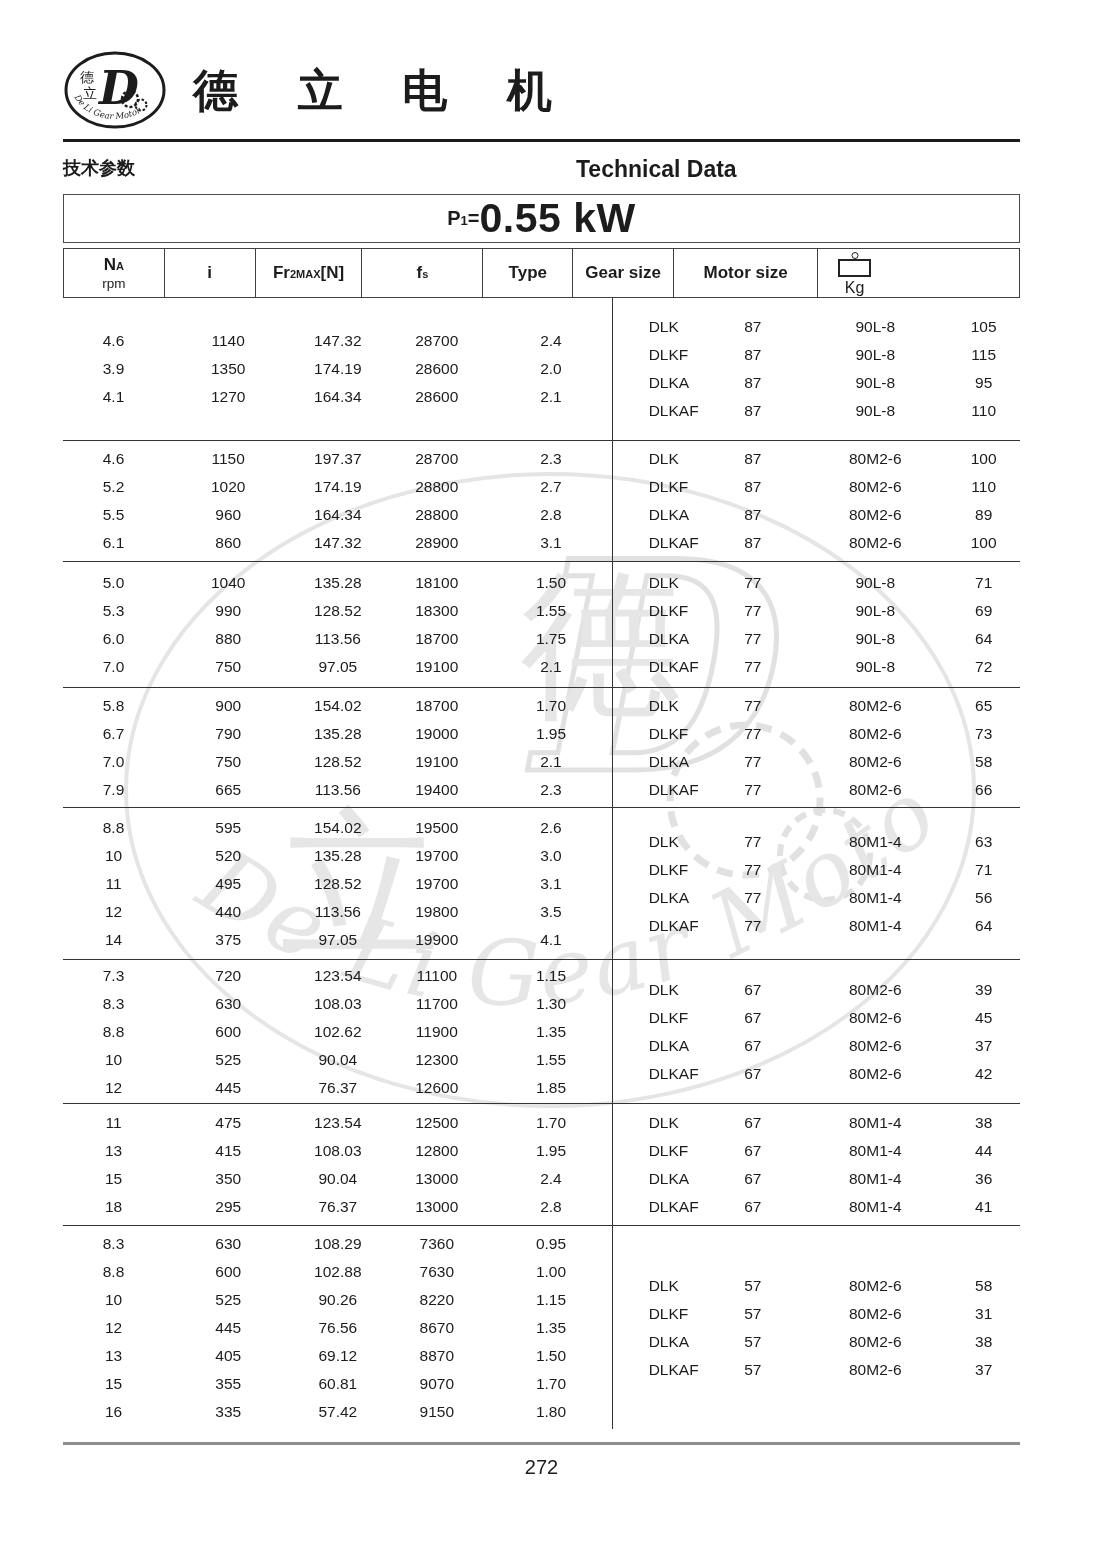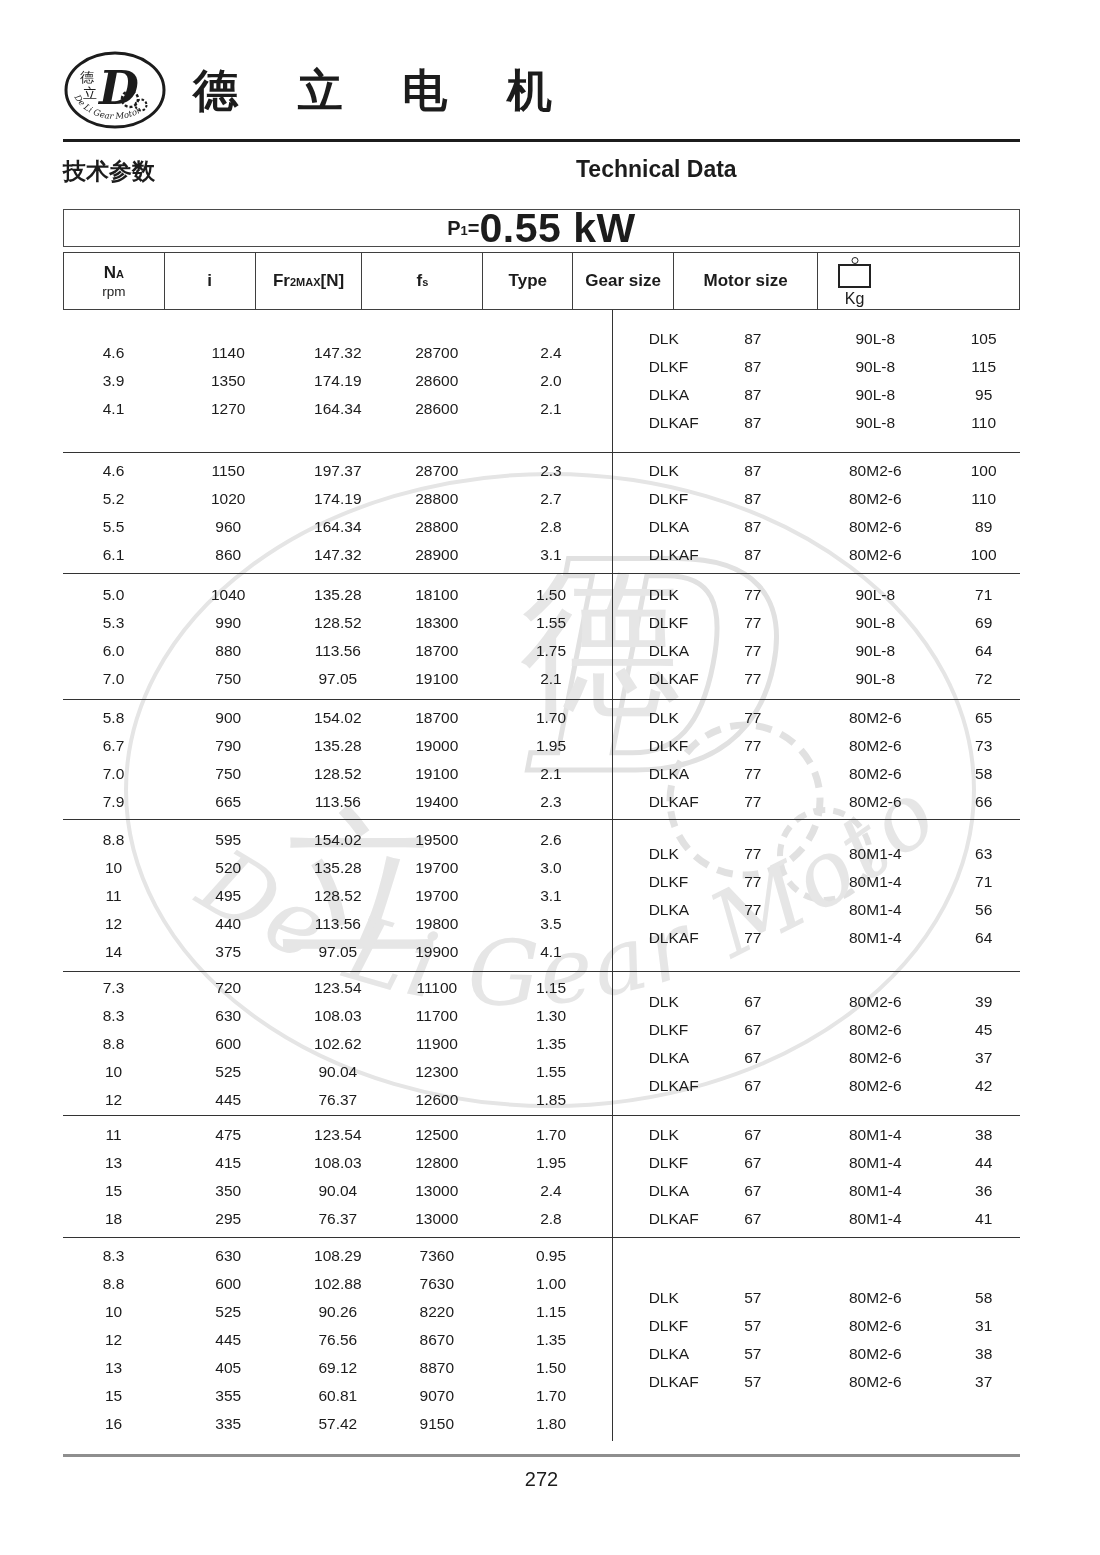--- a/index.html
+++ b/index.html
@@ -8,29 +8,29 @@
   
   .watermark{position:absolute;left:120px;top:470px;pointer-events:none;}
   
   .content{position:relative;margin-left:63px;width:957px;padding-top:48px;}
   .brand-row{display:flex;align-items:center;gap:26px;height:86px;}
   .logo{width:104px;height:84px;flex:0 0 auto;}
   .brand-name{font-size:45px;font-weight:bold;letter-spacing:22px;white-space:nowrap;
               font-family:"DejaVu Serif","Liberation Serif",serif;}
   .top-rule{border-top:3px solid #1c1c1c;margin-top:5px;}
   .section-titles{position:relative;margin-top:14px;height:32px;}
-  .title-cn{font-size:23px;font-weight:bold;}
+  .title-cn{font-size:18px;font-weight:bold;}
   .title-en{position:absolute;left:62%;transform:translateX(-50%);top:0;font-size:23px;font-weight:bold;}
-  .power-box{margin-top:21px;border:1.5px solid #4a4a4a;height:38px;box-sizing:border-box;
+  .power-box{margin-top:6px;border:1.5px solid #4a4a4a;height:49px;box-sizing:border-box;
              display:flex;align-items:center;justify-content:center;}
   .p-label{font-weight:bold;font-size:20px;}
   .p-sub{font-size:13px;font-weight:bold;}
   .p-value{font-weight:bold;font-size:41px;letter-spacing:0.5px;}
   
-  .thead{margin-top:5px;border:1.5px solid #3f3f3f;height:58px;display:flex;box-sizing:border-box;}
+  .thead{margin-top:5px;border:1.5px solid #3f3f3f;height:50px;display:flex;box-sizing:border-box;}
   .hcell{display:flex;flex-direction:column;align-items:center;justify-content:center;
          border-right:1.4px solid #3f3f3f;box-sizing:border-box;line-height:1.15;}
   .hcell:last-child{border-right:none;}
   .h-main{font-weight:bold;font-size:17px;}
   .h-sub{font-size:11px;font-weight:bold;}
   .h-suffix{font-size:17px;font-weight:bold;}
   .h-unit{font-size:13.5px;margin-top:1px;}
   .c0{width:10.56%}.c1{width:13.41%}.c2{width:9.50%}.c3{width:11.19%}.c4{width:12.67%}
   .c5{width:9.40%}.c6{width:10.56%}.c7{width:15.10%}.c8{width:7.61%}
   .weight-icon{position:relative;width:29px;height:20px;border:2px solid #222;margin-top:10px;}

